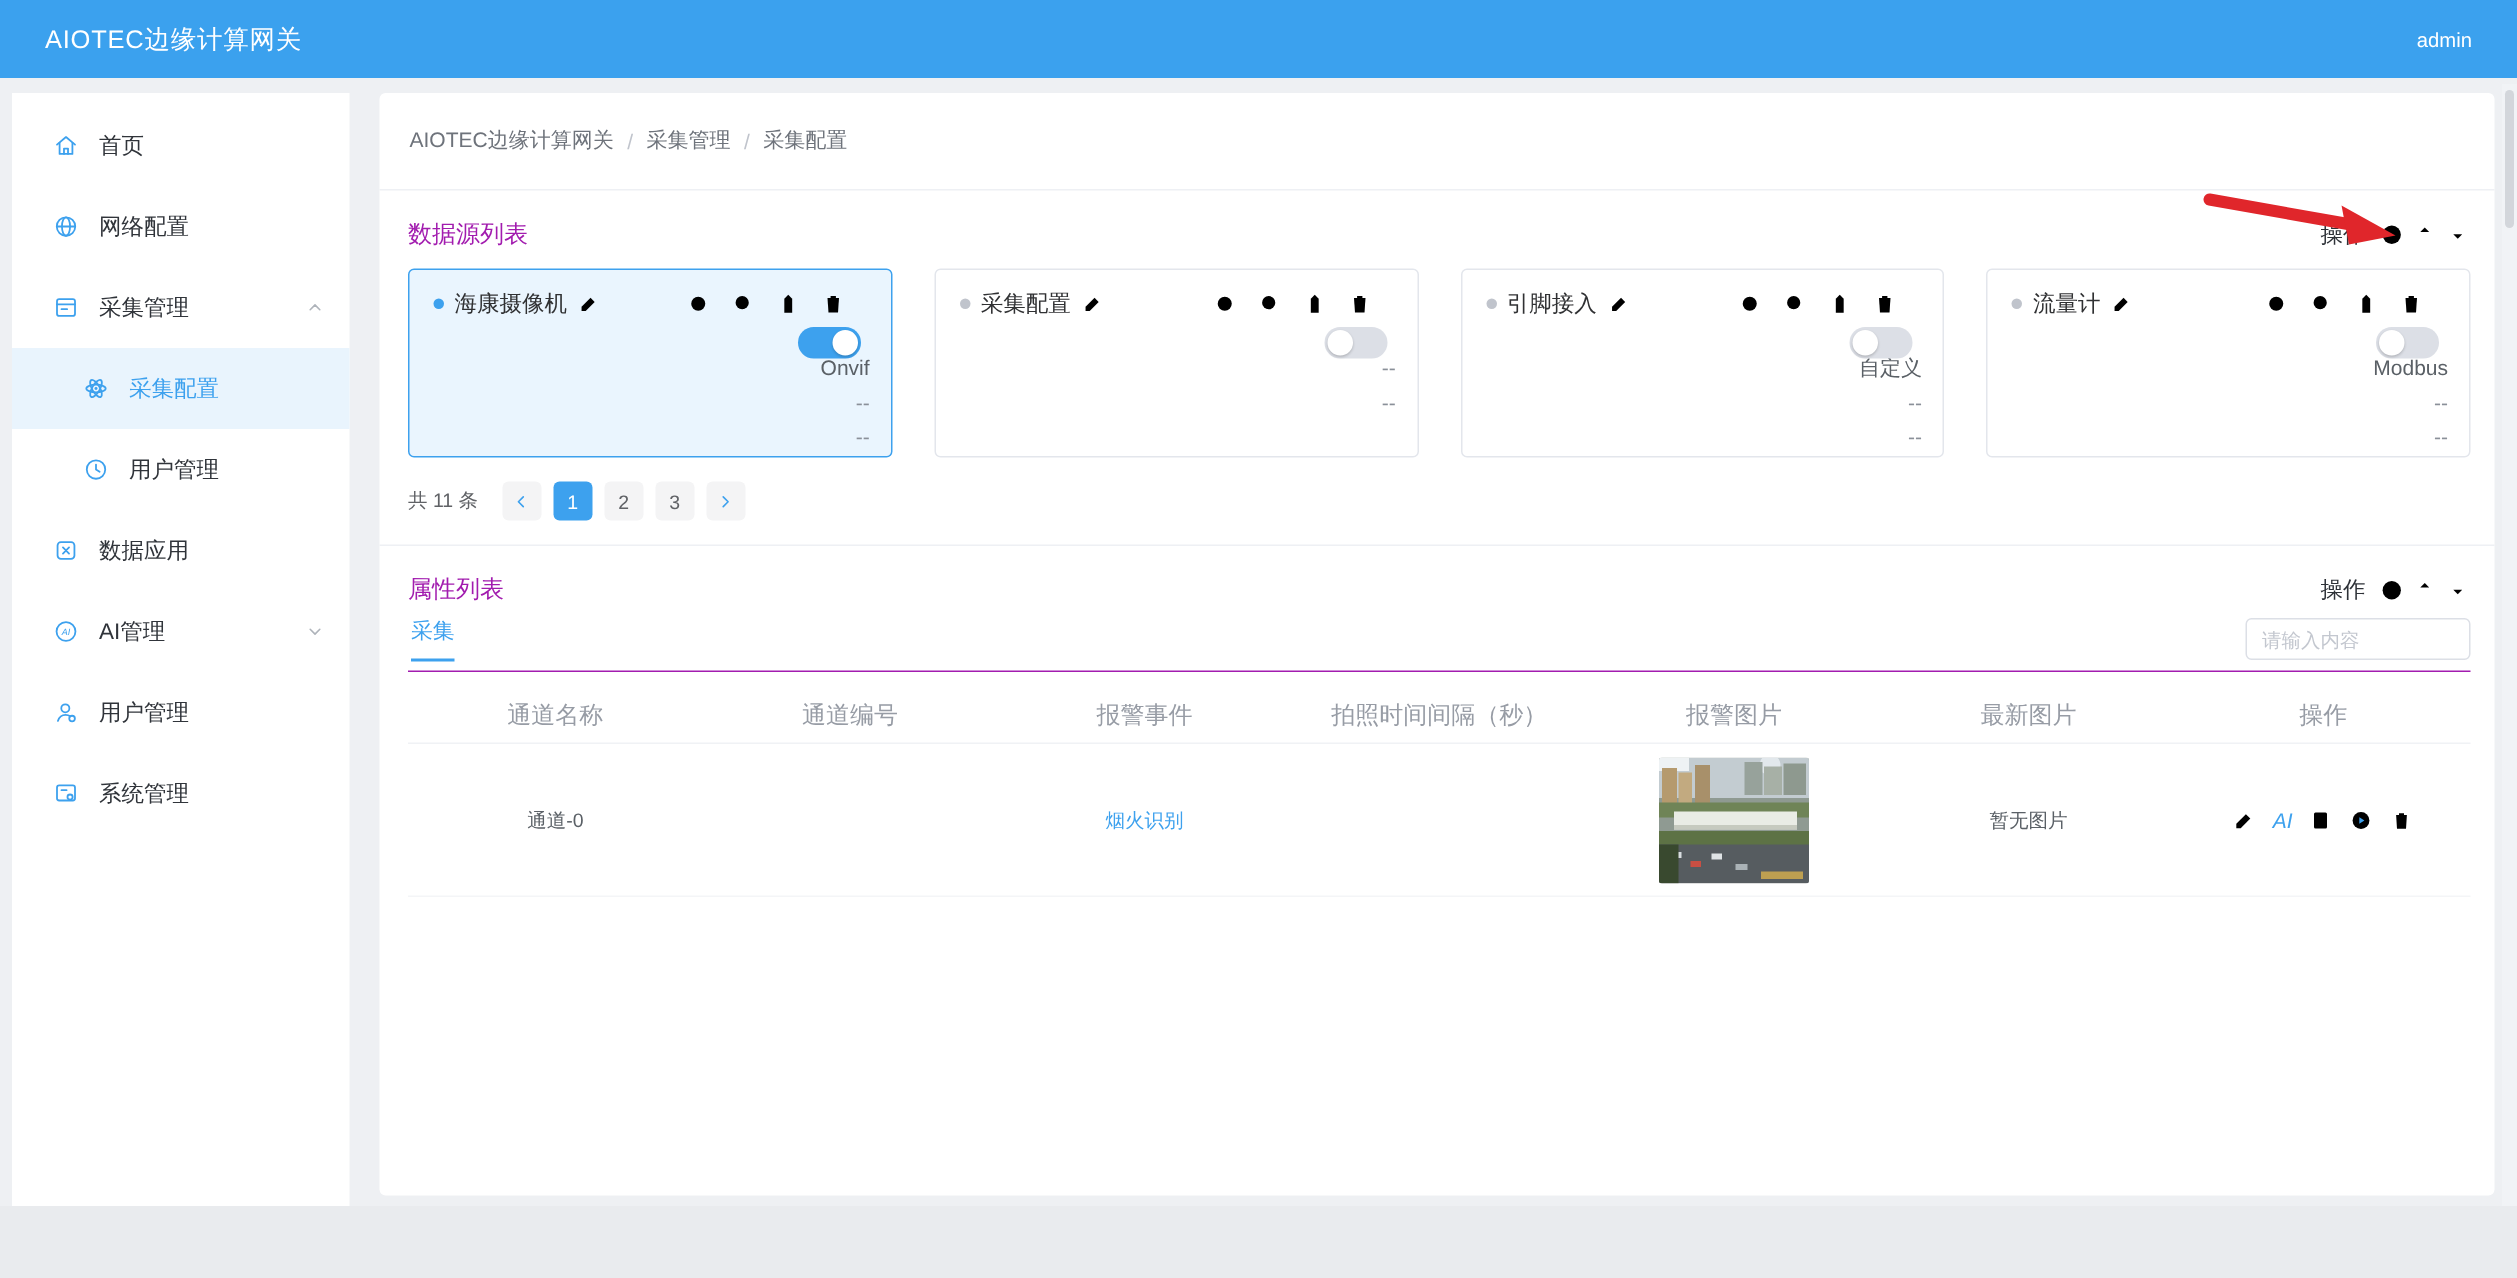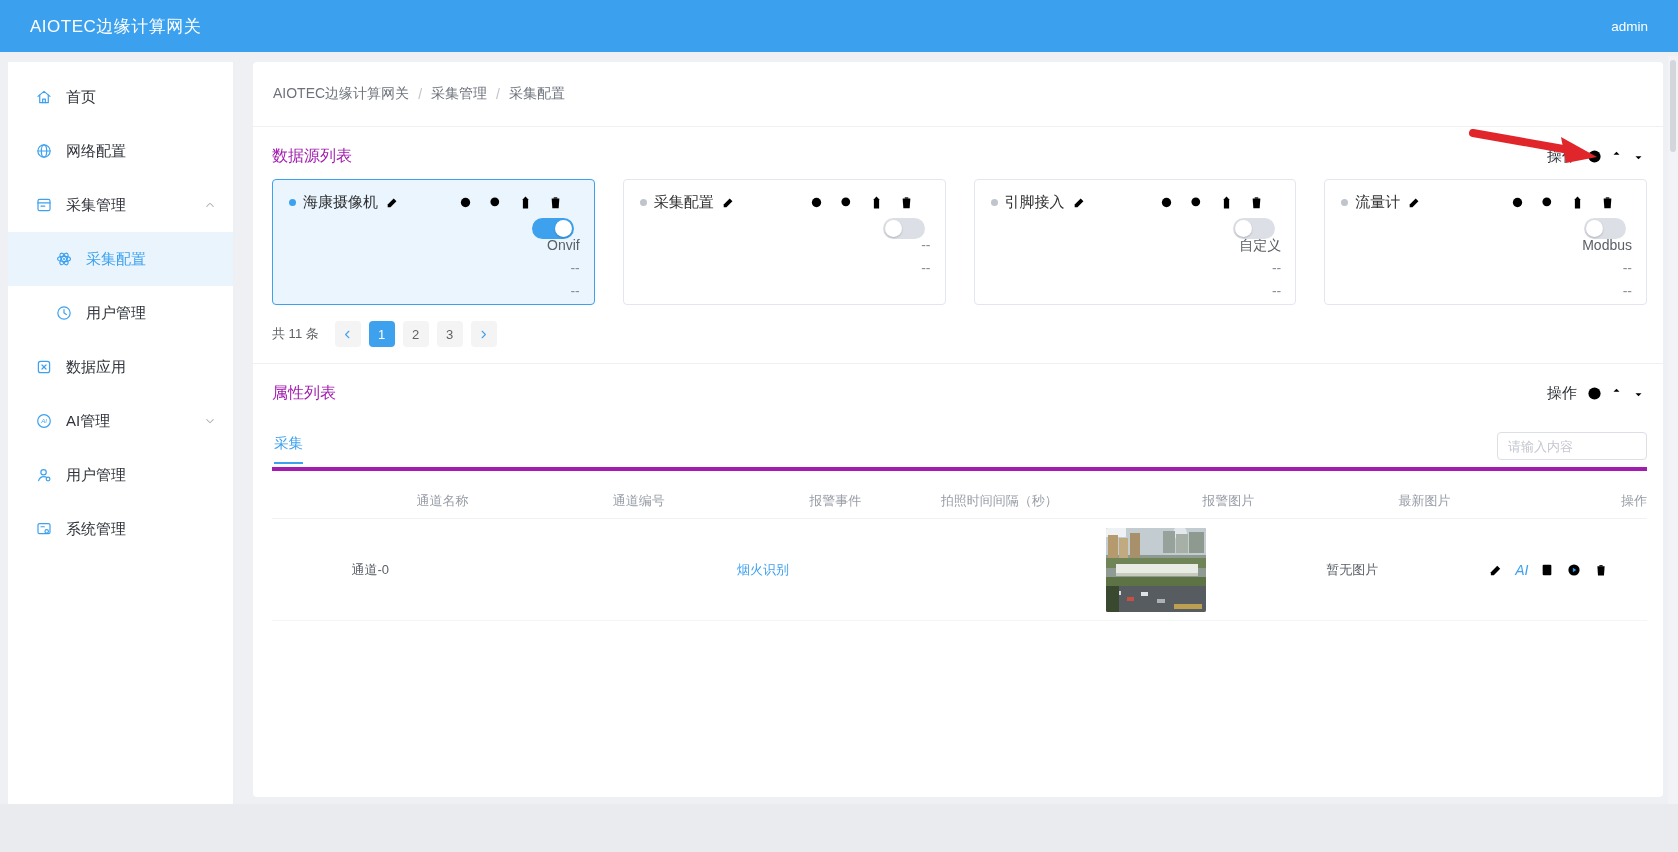--- a/index.html
+++ b/index.html
@@ -63,32 +63,32 @@
   .pag { margin-top:16px; margin-right:6px; height:26px; display:flex; align-items:center; justify-content:flex-start; gap:8px; }
   .pag .total { font-size:13px; color:#606266; margin-right:8px; }
   .pbtn { min-width:26px; height:26px; border-radius:4px; background:#f4f4f5; color:#606266; font-size:13px;
           display:flex; align-items:center; justify-content:center; cursor:pointer; }
   .pbtn.cur { background:#3da1ee; color:#fff; }
   .pbtn svg { width:13px; height:13px; fill:none; stroke:#3da1ee; stroke-width:2; stroke-linecap:round; stroke-linejoin:round; }
 
   .sec-divider { border-top:1px solid #eef0f4; margin:16px -16px 0 -19px; }
 
   
-  .tab-row { position:relative; margin-top:26px; height:37px; border-bottom:4px solid #a21caf; }
+  .tab-row { position:relative; margin-top:3px; height:37px; border-bottom:1px solid #a21caf; }
   .tab { display:inline-block; margin-left:2px; padding-bottom:9px; font-size:14.5px; color:#3da1ee;
          border-bottom:2px solid #3da1ee; cursor:pointer; }
   .search { position:absolute; right:0; bottom:7px; width:150px; height:28px; border:1px solid #dcdfe6; border-radius:4px;
             font-size:13px; color:#606266; padding:0 10px; outline:none; background:#fff;
             font-family:"Liberation Sans","DejaVu Sans",sans-serif; }
   .search::placeholder { color:#c3c7cf; }
 
   .table { margin-top:12px; }
   .trow { display:grid; grid-template-columns:repeat(7,1fr); align-items:center; }
   .thead { height:36px; border-bottom:1px solid #f0f2f5; }
-  .thead .cell { font-size:13px; color:#979ca5;text-align:right; }
+  .thead .cell { font-size:16px; color:#979ca5; }
   .cell { text-align:center; font-size:13px; color:#5a6066; overflow:hidden; }
   .tbody { height:102px; border-bottom:1px solid #f4f5f7; }
   .link { color:#3da1ee; cursor:pointer; }
   .thumb { width:100px; height:84px; border-radius:2px; display:block; margin:0 auto; cursor:pointer; }
   .row-ops { display:flex; align-items:center; justify-content:center; gap:11px; }
   .row-ops .ric { width:16px; height:16px; color:#3da1ee; cursor:pointer; display:block; }
   .ai-op { font-size:14px; font-style:italic; color:#3da1ee; cursor:pointer; line-height:16px; }
 
   
   .red-arrow { position:absolute; left:1466px; top:120px; pointer-events:none; }

